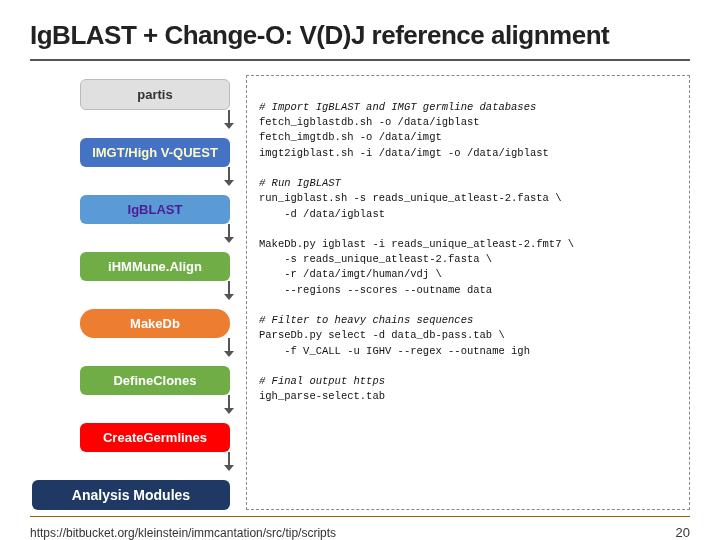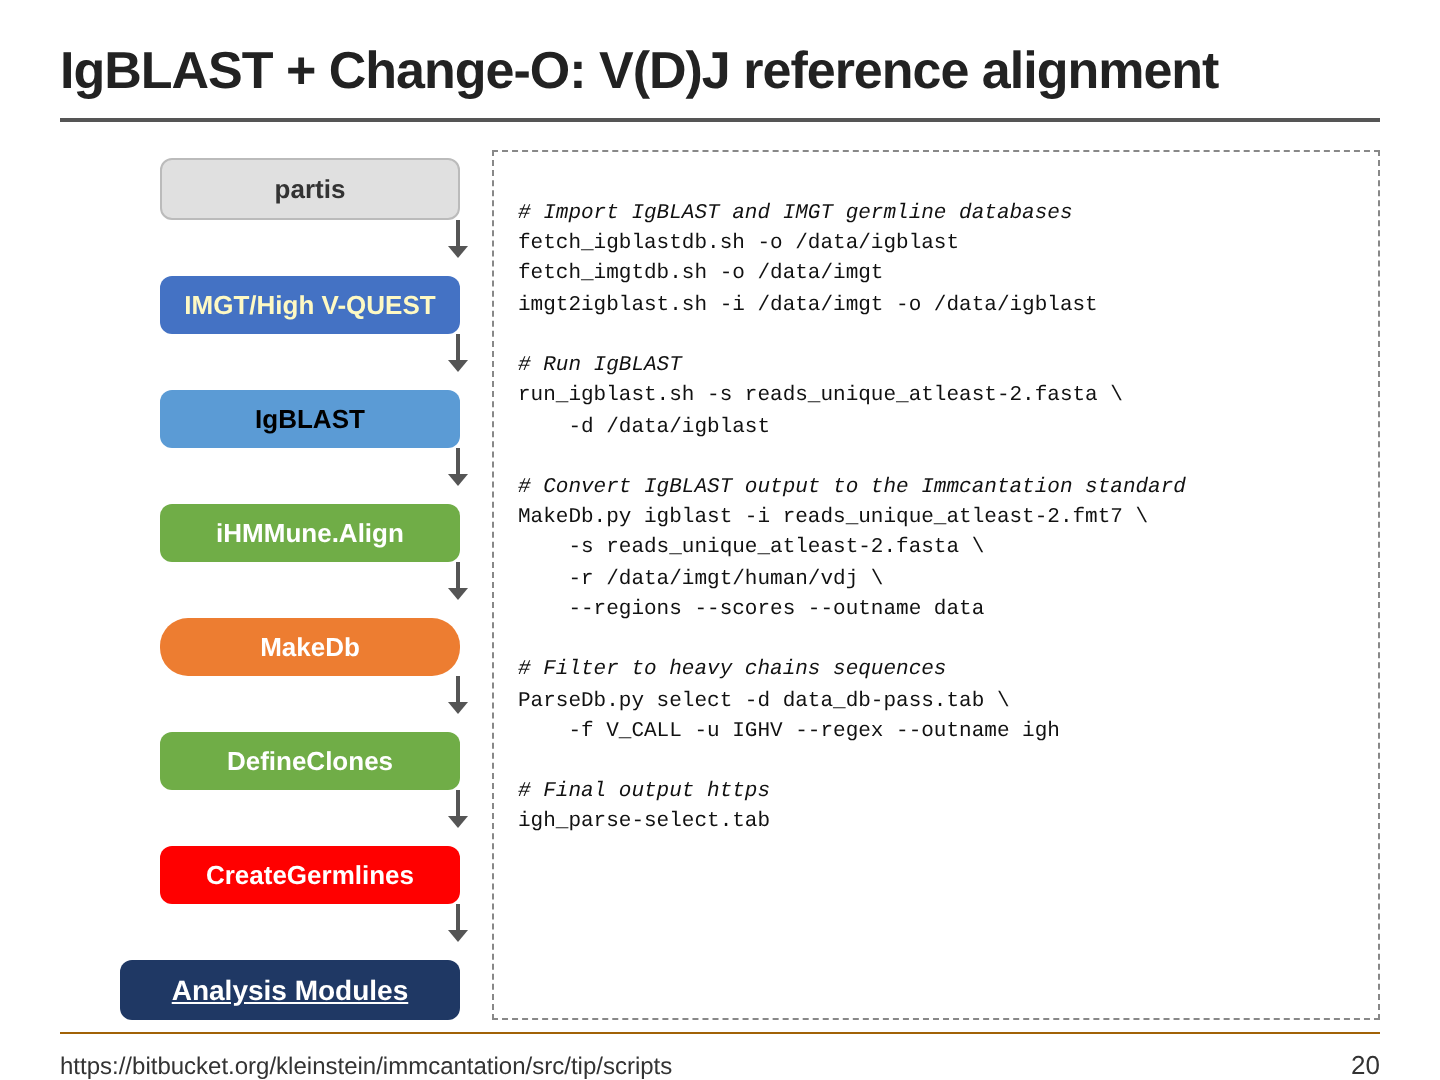--- a/index.html
+++ b/index.html
@@ -63,21 +63,21 @@
       position: relative;
       z-index: 1;
       margin-bottom: 0;
     }
     .pipe-box.blue-dark {
       background: #4472c4;
       color: #fef9c3;
     }
     .pipe-box.blue-med {
       background: #5b9bd5;
-      color: #000000;
+      color: #4c1d95;
     }
     .pipe-box.blue-light {
       background: #70ad47;
       color: #fff;
     }
     .pipe-box.orange {
       background: #ed7d31;
       color: #fff;
       border-radius: 14px;
     }
@@ -86,22 +86,21 @@
       color: #fff;
     }
     .pipe-box.red {
       background: #ff0000;
       color: #fff;
     }
     .pipe-box.analysis {
       background: #1f3864;
       color: #fff;
       font-size: 14px;
-      width: 170px;
-      text-decoration: underline;
+      width: 198px;
     }
 
     .arrow-connector {
       width: 2px;
       height: 14px;
       background: #555;
       position: relative;
       z-index: 0;
     }
 
@@ -213,21 +212,20 @@
     <div class="code-panel">
       <div class="code-block"><span class="code-comment"># Import IgBLAST and IMGT germline databases</span>
 fetch_igblastdb.sh -o /data/igblast
 fetch_imgtdb.sh -o /data/imgt
 imgt2igblast.sh -i /data/imgt -o /data/igblast
 
 <span class="code-comment"># Run IgBLAST</span>
 run_igblast.sh -s reads_unique_atleast-2.fasta \
     -d /data/igblast
 
-<span class="code-comment"># Convert IgBLAST output to the Immcantation standard</span>
 MakeDb.py igblast -i reads_unique_atleast-2.fmt7 \
     -s reads_unique_atleast-2.fasta \
     -r /data/imgt/human/vdj \
     --regions --scores --outname data
 
 <span class="code-comment"># Filter to heavy chains sequences</span>
 ParseDb.py select -d data_db-pass.tab \
     -f V_CALL -u IGHV --regex --outname igh
 
 <span class="code-comment"># Final output https</span>

